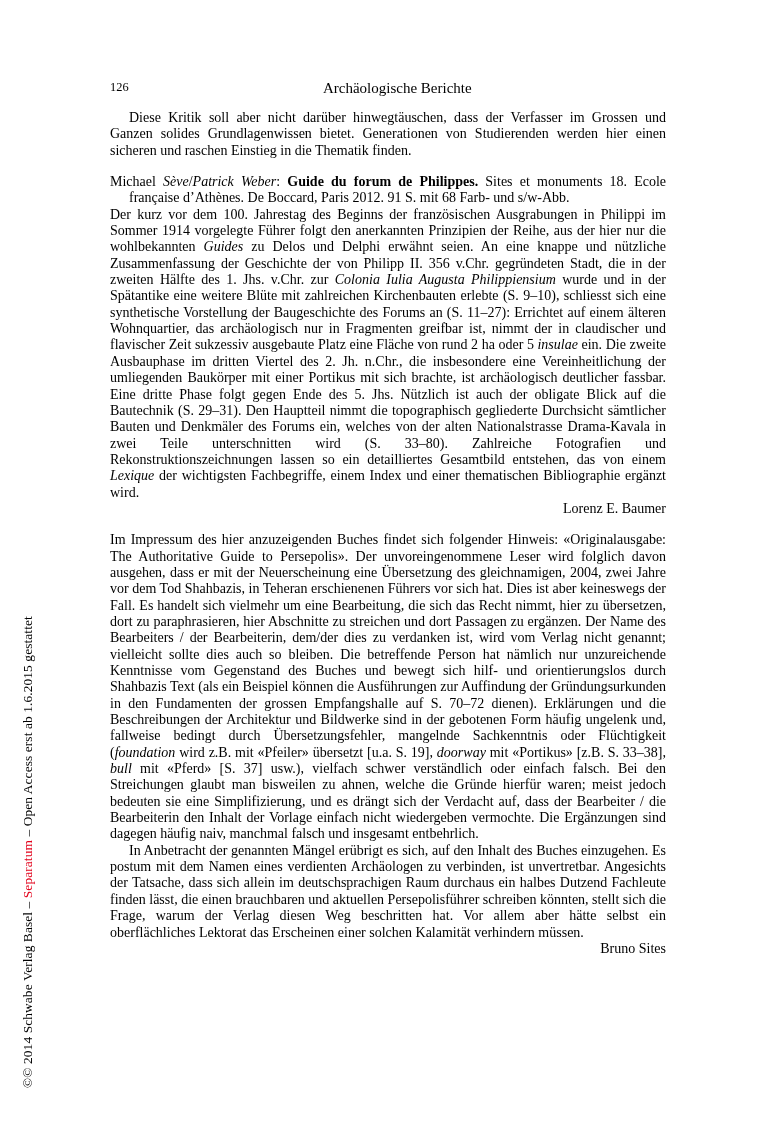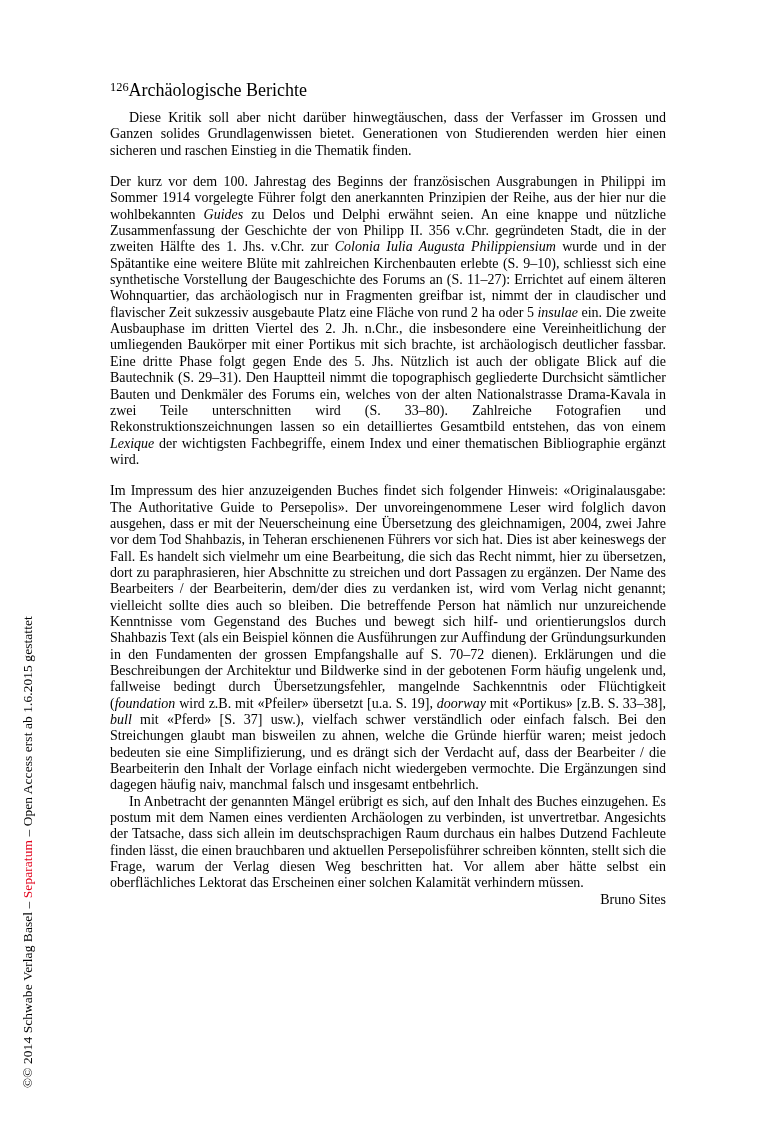--- a/index.html
+++ b/index.html
@@ -26,21 +26,22 @@
     position: absolute;
     left: 110px;
     top: 80px;
     width: 556px;
     font-size: 12.4px;
   }
   .runhead .folio {
     float: left;
   }
   .runhead .title {
-    font-size: 18px;
+    text-align: center;
+    font-size: 15px;
   }
   
   .column {
     position: absolute;
     left: 110px;
     top: 110px;
     width: 556px;
     font-size: 14px;
     line-height: 16.35px;
     text-align: justify;
@@ -101,21 +102,23 @@
 
   <div class="column">
 
     <div>
       <p class="indent">Diese Kritik soll aber nicht darüber hinwegtäuschen, dass der Verfasser im Grossen und Ganzen solides Grundlagenwissen bietet. Generationen von Studierenden werden hier einen sicheren und raschen Einstieg in die Thematik finden.</p>
     </div>
 
     <div class="block-gap"></div>
 
     <div>
+      <p class="hang"><span>Michael </span><i>Sève</i><span>/</span><i>Patrick Weber</i><span>: </span><b>Guide du forum de Philippes.</b><span> Sites et monuments 18. Ecole française d’Athènes. De Boccard, Paris 2012. 91 S. mit 68 Farb- und s/w-Abb.</span></p>
       <p>Der kurz vor dem 100. Jahrestag des Beginns der französischen Ausgrabungen in Philippi im Sommer 1914 vorgelegte Führer folgt den anerkannten Prinzipien der Reihe, aus der hier nur die wohlbekannten <i>Guides</i> zu Delos und Delphi erwähnt seien. An eine knappe und nützliche Zusammenfassung der Geschichte der von Philipp II. 356 v.Chr. gegründeten Stadt, die in der zweiten Hälfte des 1. Jhs. v.Chr. zur <i>Colonia Iulia Augusta Philippiensium</i> wurde und in der Spätantike eine weitere Blüte mit zahlreichen Kirchenbauten erlebte (S. 9–10), schliesst sich eine synthetische Vorstellung der Baugeschichte des Forums an (S. 11–27): Errichtet auf einem älteren Wohnquartier, das archäologisch nur in Fragmenten greifbar ist, nimmt der in claudischer und flavischer Zeit sukzessiv ausgebaute Platz eine Fläche von rund 2 ha oder 5 <i>insulae</i> ein. Die zweite Ausbauphase im dritten Viertel des 2. Jh. n.Chr., die insbesondere eine Vereinheitlichung der umliegenden Baukörper mit einer Portikus mit sich brachte, ist archäologisch deutlicher fassbar. Eine dritte Phase folgt gegen Ende des 5. Jhs. Nützlich ist auch der obligate Blick auf die Bautechnik (S. 29–31). Den Hauptteil nimmt die topographisch gegliederte Durchsicht sämtlicher Bauten und Denkmäler des Forums ein, welches von der alten Nationalstrasse Drama-Kavala in zwei Teile unterschnitten wird (S. 33–80). Zahlreiche Fotografien und Rekonstruktionszeichnungen lassen so ein detailliertes Gesamtbild entstehen, das von einem <i>Lexique</i> der wichtigsten Fachbegriffe, einem Index und einer thematischen Bibliographie ergänzt wird.</p>
+      <p class="sig">Lorenz E. Baumer</p>
     </div>
 
     <div class="block-gap"></div>
 
     <div>
       <p>Im Impressum des hier anzuzeigenden Buches findet sich folgender Hinweis: «Originalausgabe: The Authoritative Guide to Persepolis». Der unvoreingenommene Leser wird folglich davon ausgehen, dass er mit der Neuerscheinung eine Übersetzung des gleichnamigen, 2004, zwei Jahre vor dem Tod Shahbazis, in Teheran erschienenen Führers vor sich hat. Dies ist aber keineswegs der Fall. Es handelt sich vielmehr um eine Bearbeitung, die sich das Recht nimmt, hier zu übersetzen, dort zu paraphrasieren, hier Abschnitte zu streichen und dort Passagen zu ergänzen. Der Name des Bearbeiters / der Bearbeiterin, dem/der dies zu verdanken ist, wird vom Verlag nicht genannt; vielleicht sollte dies auch so bleiben. Die betreffende Person hat nämlich nur unzureichende Kenntnisse vom Gegenstand des Buches und bewegt sich hilf- und orientierungslos durch Shahbazis Text (als ein Beispiel können die Ausführungen zur Auffindung der Gründungsurkunden in den Fundamenten der grossen Empfangshalle auf S. 70–72 dienen). Erklärungen und die Beschreibungen der Architektur und Bildwerke sind in der gebotenen Form häufig ungelenk und, fallweise bedingt durch Übersetzungsfehler, mangelnde Sachkenntnis oder Flüchtigkeit (<i>foundation</i> wird z.B. mit «Pfeiler» übersetzt [u.a. S. 19], <i>doorway</i> mit «Portikus» [z.B. S. 33–38], <i>bull</i> mit «Pferd» [S. 37] usw.), vielfach schwer verständlich oder einfach falsch. Bei den Streichungen glaubt man bisweilen zu ahnen, welche die Gründe hierfür waren; meist jedoch bedeuten sie eine Simplifizierung, und es drängt sich der Verdacht auf, dass der Bearbeiter / die Bearbeiterin den Inhalt der Vorlage einfach nicht wiedergeben vermochte. Die Ergänzungen sind dagegen häufig naiv, manchmal falsch und insgesamt entbehrlich.</p>
       <p class="indent">In Anbetracht der genannten Mängel erübrigt es sich, auf den Inhalt des Buches einzugehen. Es postum mit dem Namen eines verdienten Archäologen zu verbinden, ist unvertretbar. Angesichts der Tatsache, dass sich allein im deutschsprachigen Raum durchaus ein halbes Dutzend Fachleute finden lässt, die einen brauchbaren und aktuellen Persepolisführer schreiben könnten, stellt sich die Frage, warum der Verlag diesen Weg beschritten hat. Vor allem aber hätte selbst ein oberflächliches Lektorat das Erscheinen einer solchen Kalamität verhindern müssen.</p>
       <p class="sig">Bruno Sites</p>
     </div>
 

